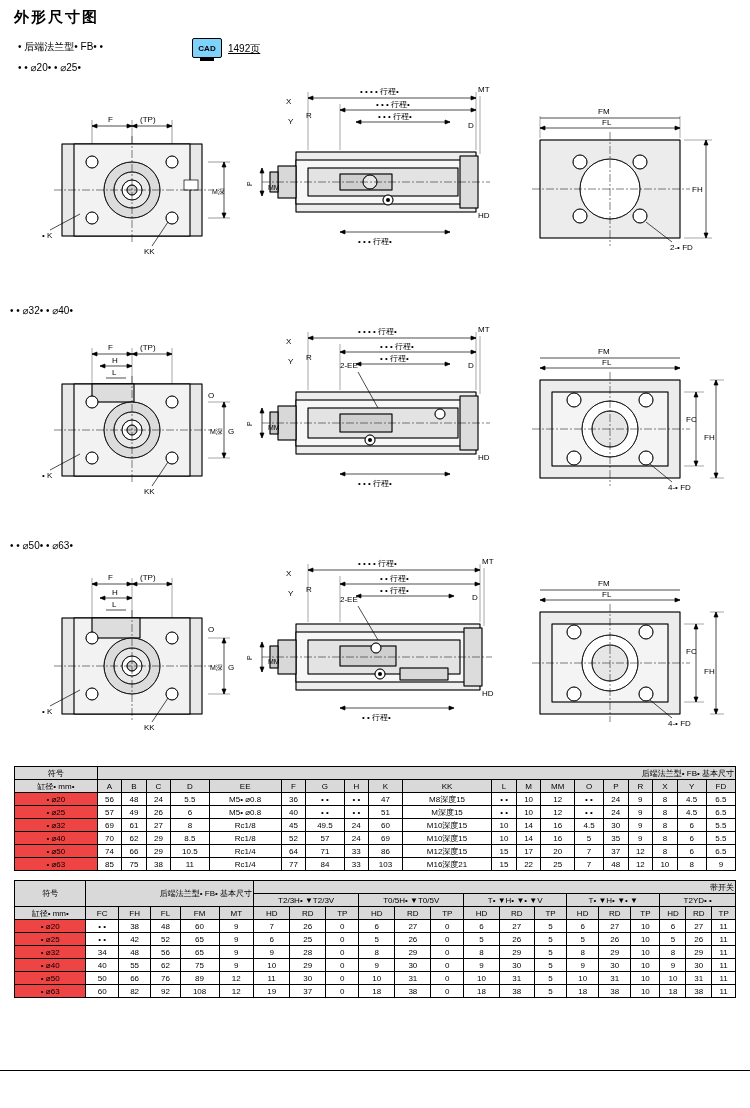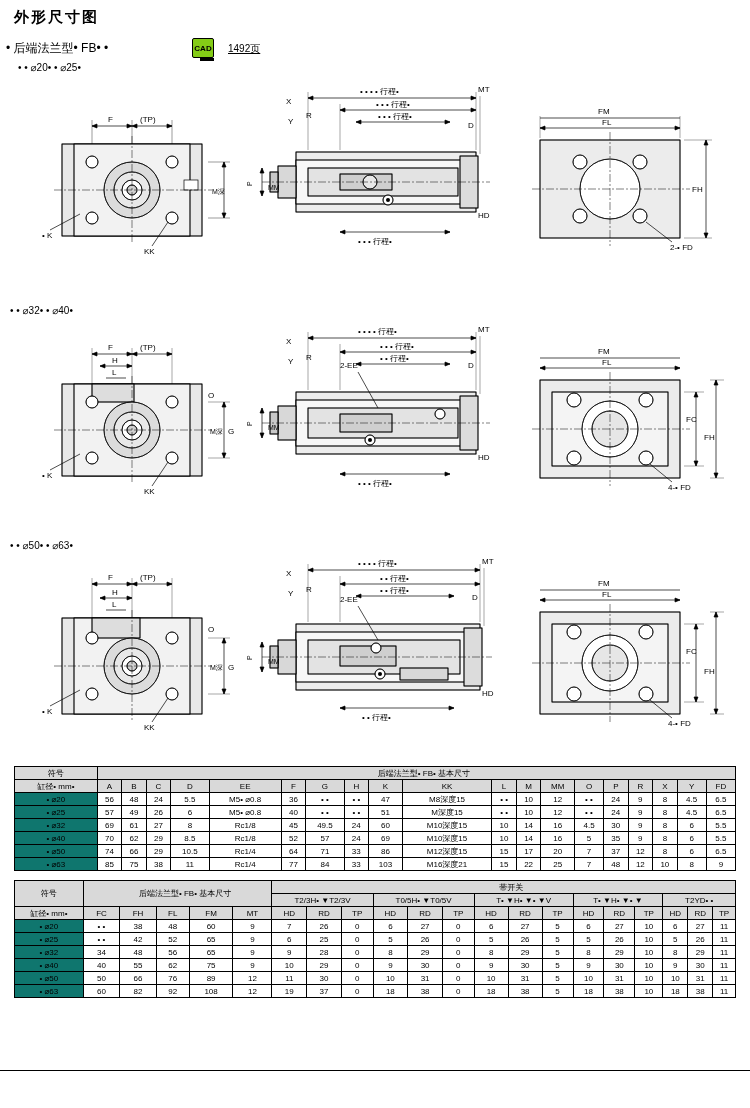--- a/index.html
+++ b/index.html
@@ -14,34 +14,34 @@
     overflow:hidden;
   }
   .page { position:relative; width:750px; height:1108px; }
 
   
   .title {
     position:absolute; left:14px; top:8px;
     font-size:15px; font-weight:bold; letter-spacing:2px;
   }
   .subtitle1 {
-    position:absolute; left:6px; top:40px;
-    font-size:12px;
+    position:absolute; left:18px; top:40px;
+    font-size:10px;
   }
   .subtitle2 {
     position:absolute; left:18px; top:62px;
     font-size:10px;
   }
   .cad-box {
     position:absolute; left:192px; top:38px;
-    width:22px; height:20px;
+    width:30px; height:20px;
     border:1.4px solid #000; border-radius:2px;
     display:flex; align-items:center; justify-content:center;
     font-size:8px; font-weight:bold;
-    background:#84cc16;
+    background:#7dd3fc;
   }
   .cad-stand {
     position:absolute; left:200px; top:58px; width:14px; height:3px; background:#000;
   }
   .cad-label {
     position:absolute; left:228px; top:42px; font-size:10px;text-decoration:underline;
   }
 
   
   .sec-label { position:absolute; font-size:10px; }
@@ -58,22 +58,22 @@
   }
   table.dim td, table.dim th {
     border:1px solid #000;
     text-align:center;
     padding:0 1px;
     height:13px;
     font-weight:normal;
     white-space:nowrap;
   }
   table.dim .hdr { background:#d9d9d9; font-weight:normal; }
-  table.dim .rowlbl { background:#0f766e; text-align:center; }
-  table.dim .spanhdr { background:#d9d9d9; text-align:center; padding-left:16px; }
+  table.dim .rowlbl { background:#ef4444; text-align:center; }
+  table.dim .spanhdr { background:#d9d9d9; text-align:right; padding-left:0; }
 
   
   .footer-logo {
     position:absolute; left:58px; top:1107px;
     font-size:26px; font-weight:bold; letter-spacing:1px;
     font-family:"Liberation Serif", serif;
   }
   .footer-rule {
     position:absolute; left:0px; top:1070px; width:750px; height:1px; background:#000;
   }

